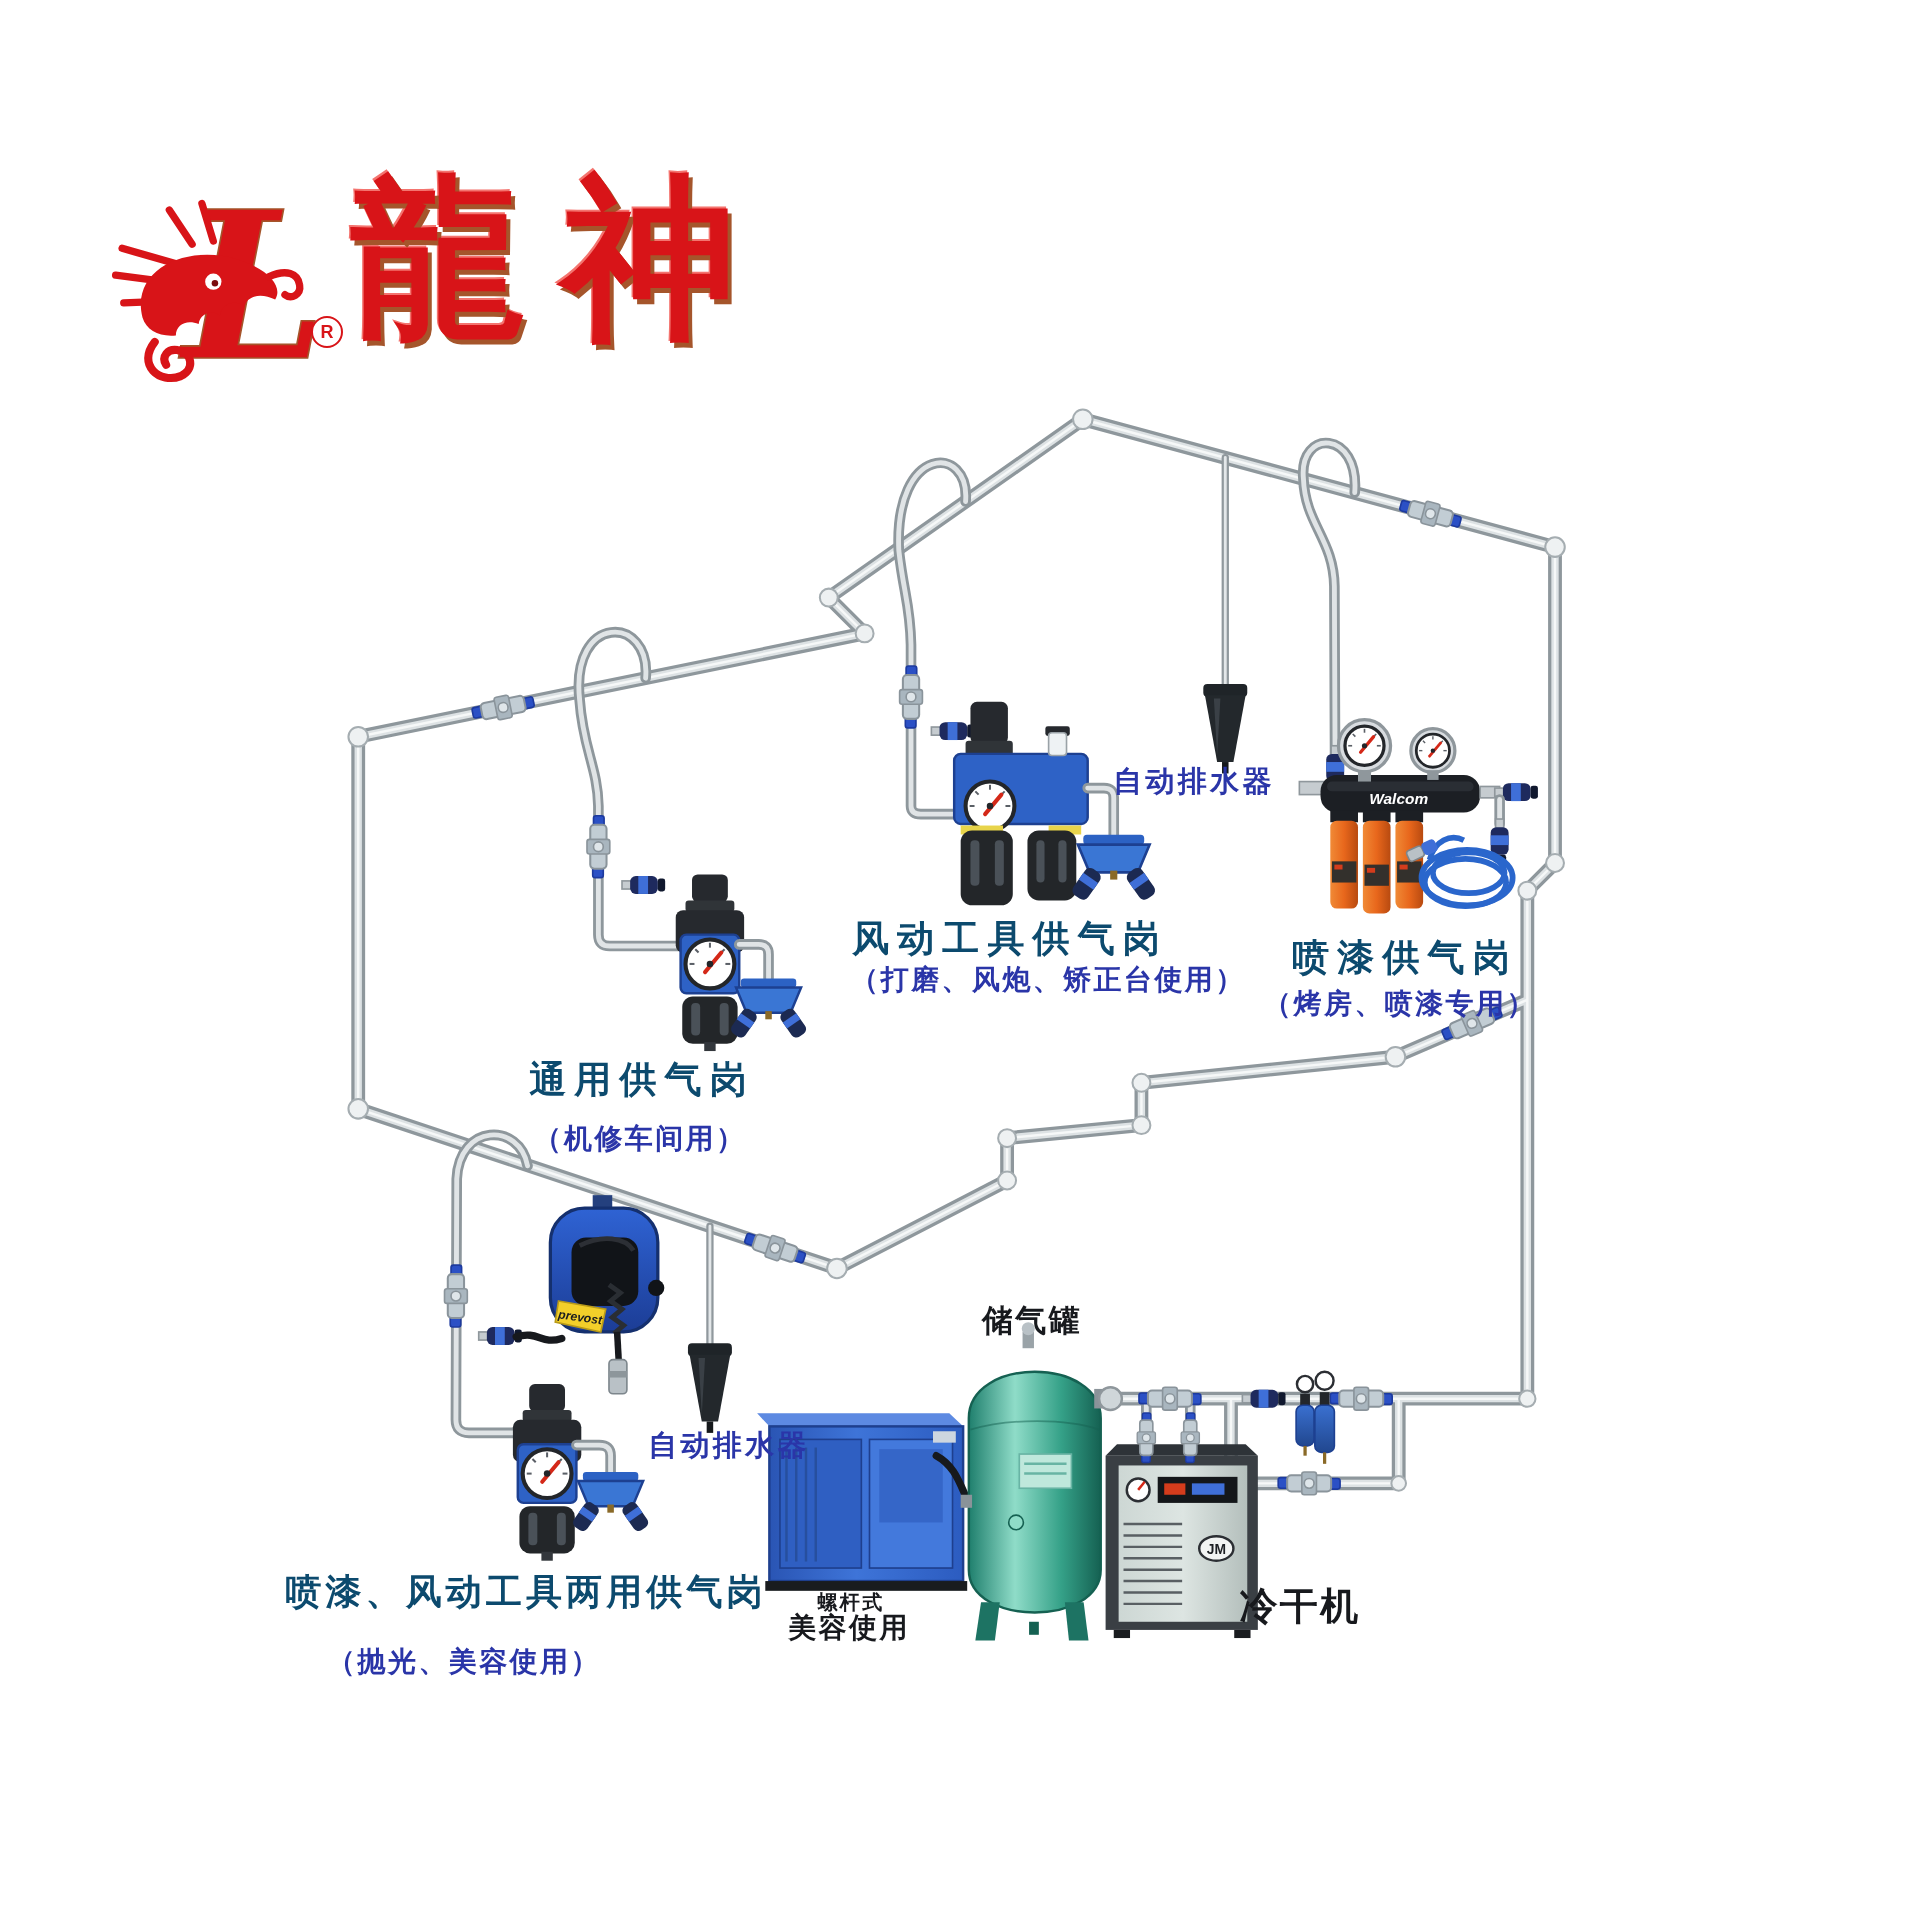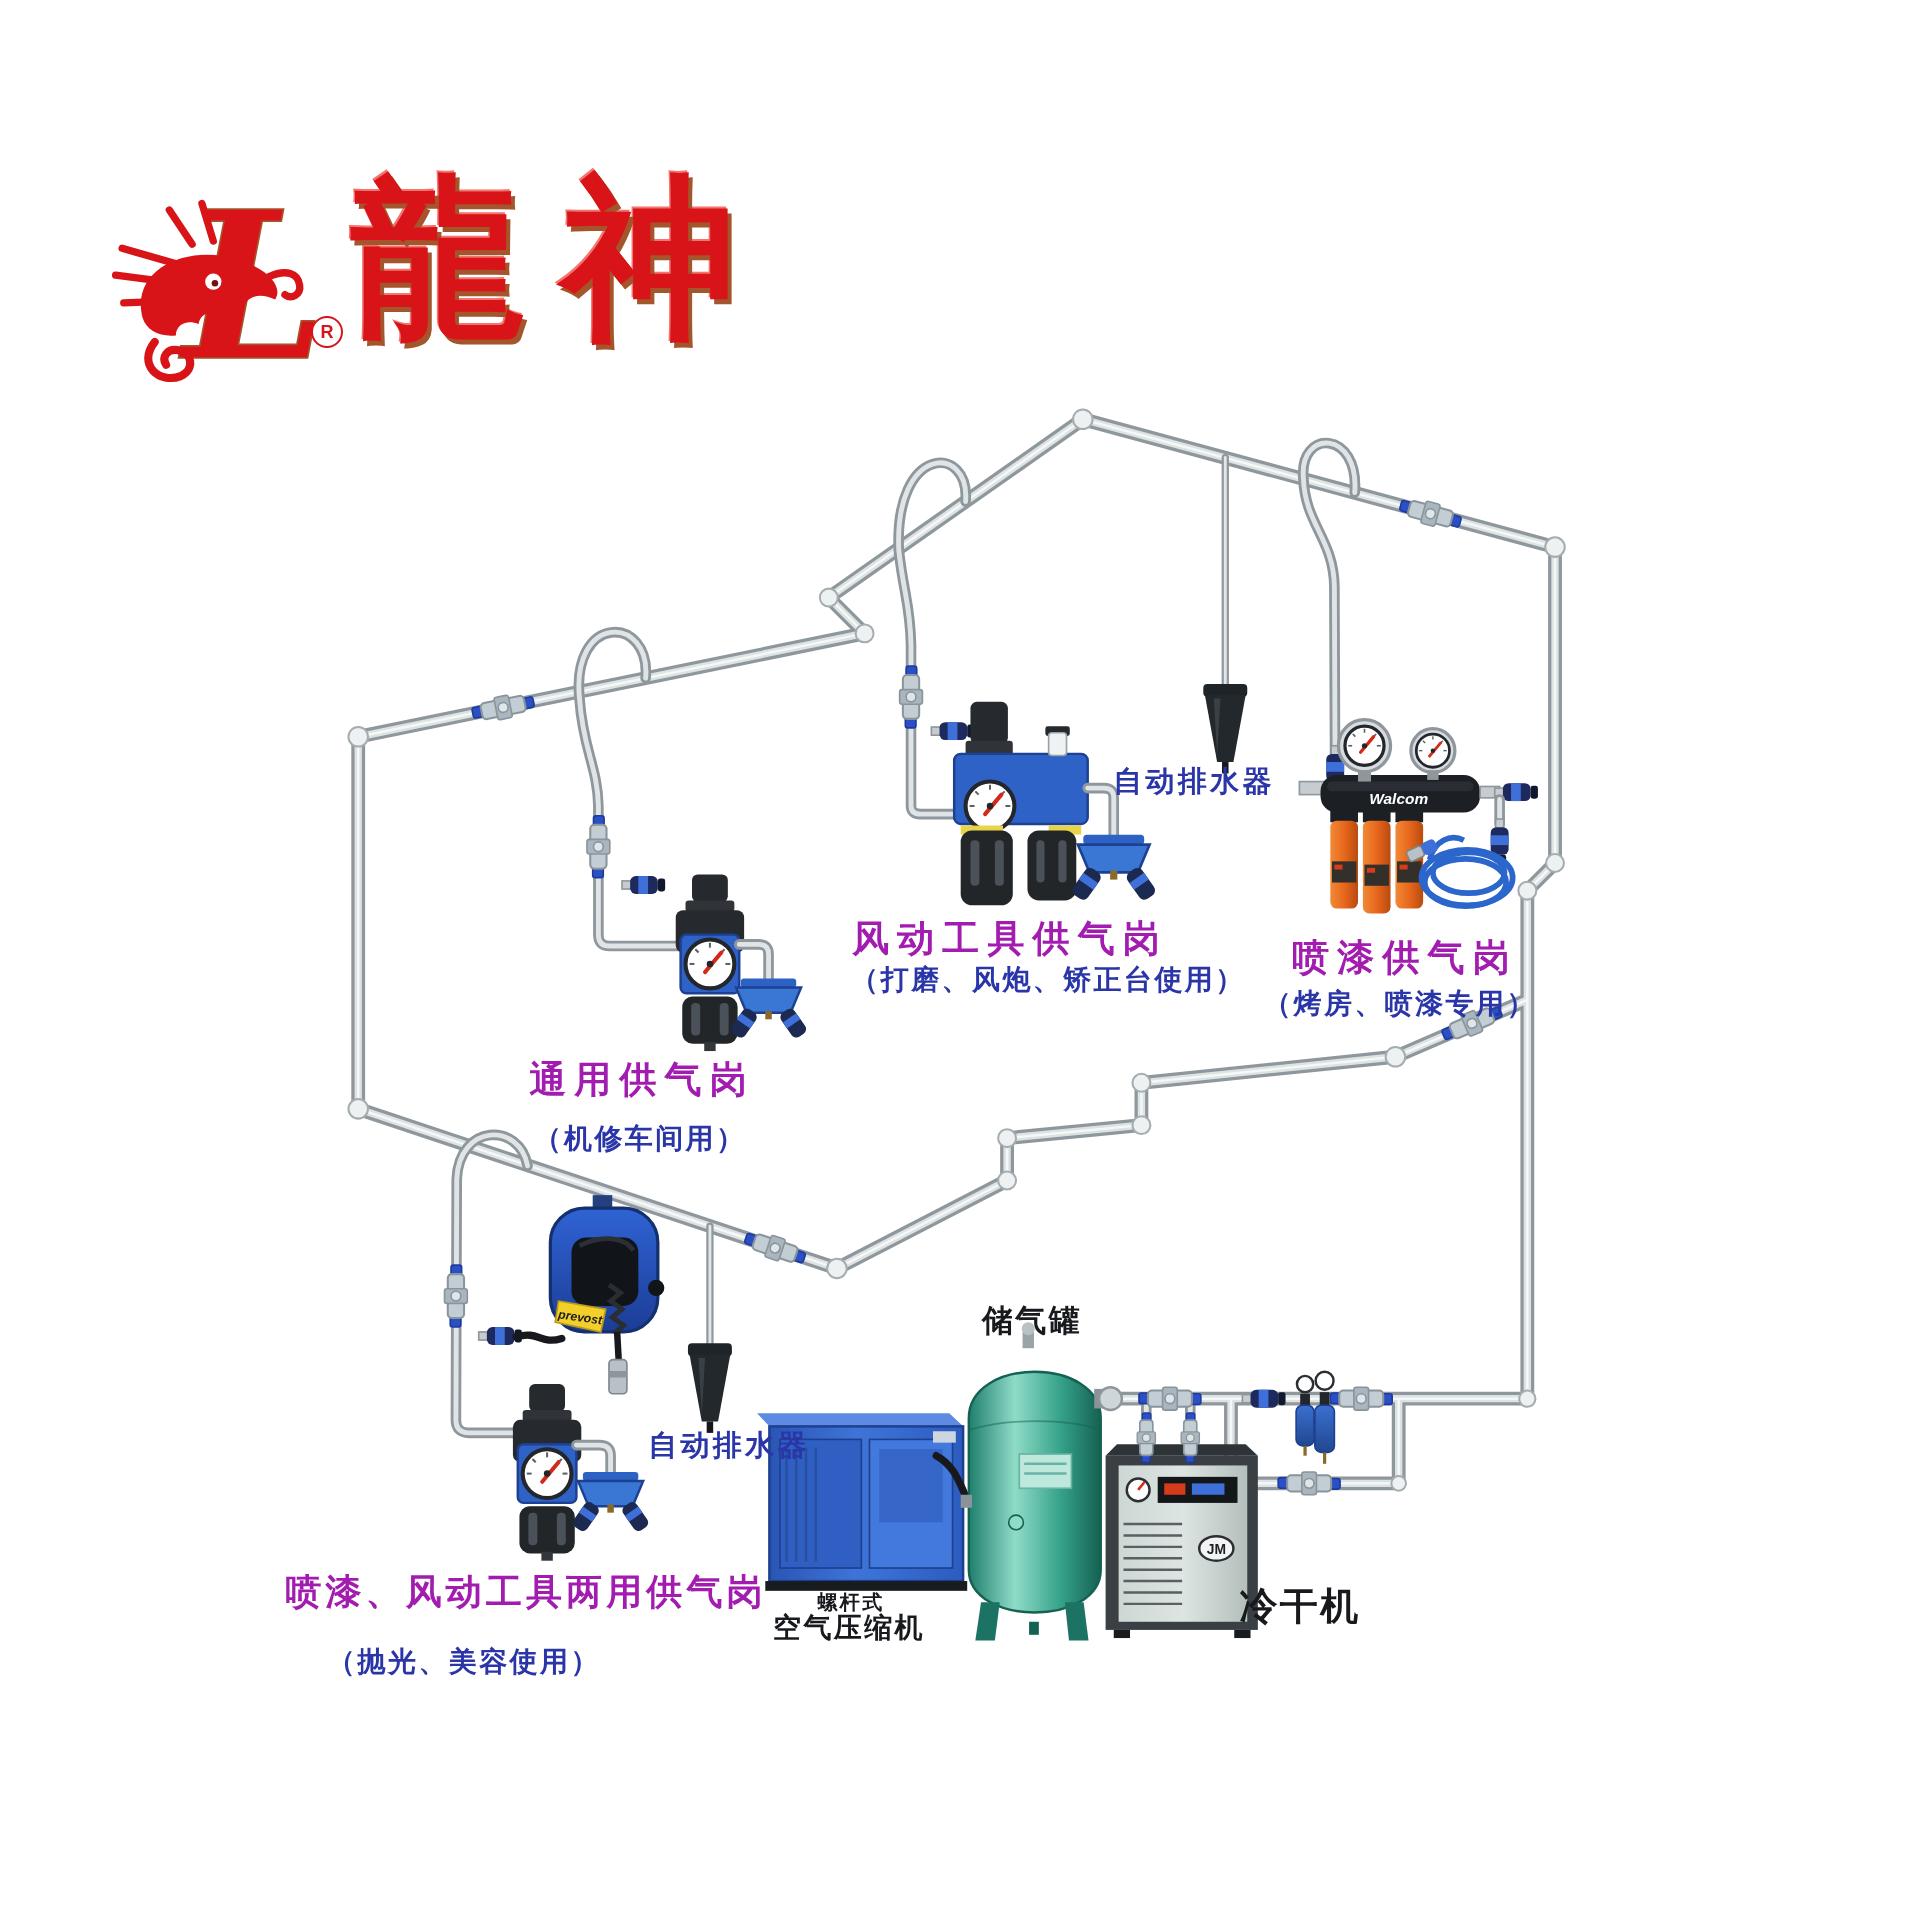--- a/index.html
+++ b/index.html
@@ -13,21 +13,21 @@
   .p3{fill:none;stroke:#f6f8f8;stroke-width:3;stroke-linejoin:round;stroke-linecap:round}
   .pm1{fill:none;stroke:#8e979c;stroke-width:13;stroke-linejoin:round;stroke-linecap:round}
   .pm2{fill:none;stroke:#e0e4e6;stroke-width:6;stroke-linejoin:round;stroke-linecap:round}
   .pt1{fill:none;stroke:#90989d;stroke-width:9;stroke-linecap:round}
   .pt2{fill:none;stroke:#e3e7e9;stroke-width:3.5;stroke-linecap:round}
   .elb{fill:#eef1f2;stroke:#a5adb1;stroke-width:2.5}
   .hose{fill:none;stroke:#17191d;stroke-width:9;stroke-linecap:round}
 
   
   .lbl{position:absolute;transform:translate(-50%,-50%);white-space:nowrap;font-weight:bold;}
-  .title{font-family:"DejaVu Serif","Liberation Serif",serif;color:#a21caf;font-size:37px;letter-spacing:8.1px;}
+  .title{font-family:"DejaVu Serif","Liberation Serif",serif;color:#0c4a6e;font-size:37px;letter-spacing:8.1px;}
   .sub{font-family:"Liberation Sans",sans-serif;color:#2a35a8;font-size:28px;letter-spacing:2.4px;}
   .drain{font-family:"Liberation Sans",sans-serif;color:#2a35a8;font-size:29px;letter-spacing:3.3px;}
   .eq{font-family:"Liberation Sans",sans-serif;color:#17191d;font-size:31px;letter-spacing:2.4px;}
 
   
   .logoText{position:absolute;left:350px;top:142px;font-family:"DejaVu Serif","Liberation Serif",serif;
             font-weight:bold;font-size:175px;letter-spacing:37px;color:#d81418;
             text-shadow:4.1px 4.9px 0 #a5552b, -1.6px -1.6px 0 #f4746f;}
   .regMark{position:absolute;left:311px;top:316px;width:28px;height:28px;border:2.4px solid #d81418;
            border-radius:50%;color:#d81418;font-size:18px;font-weight:bold;line-height:28px;
@@ -409,16 +409,16 @@
   <div class="lbl sub" style="left:1400px;top:1004px;">（烤房、喷漆专用）</div>
 
   <div class="lbl title" style="left:526px;top:1592px;font-size:36px;letter-spacing:4.1px;">喷漆、风动工具两用供气岗</div>
   <div class="lbl sub" style="left:464px;top:1662px;">（抛光、美容使用）</div>
 
   <div class="lbl drain" style="left:1194px;top:782px;">自动排水器</div>
   <div class="lbl drain" style="left:729px;top:1446px;">自动排水器</div>
 
   <div class="lbl eq" style="left:1032px;top:1321px;">储气罐</div>
   <div class="lbl eq" style="left:851px;top:1602px;font-size:20px;">螺杆式</div>
-  <div class="lbl eq" style="left:849px;top:1628px;font-size:28px;">空气压缩机</div>
+  <div class="lbl eq" style="left:849px;top:1628px;font-size:28px;">美容使用</div>
   <div class="lbl eq" style="left:1300px;top:1606px;font-size:38px;">冷干机</div>
 </div>
 
 
 </body></html>

